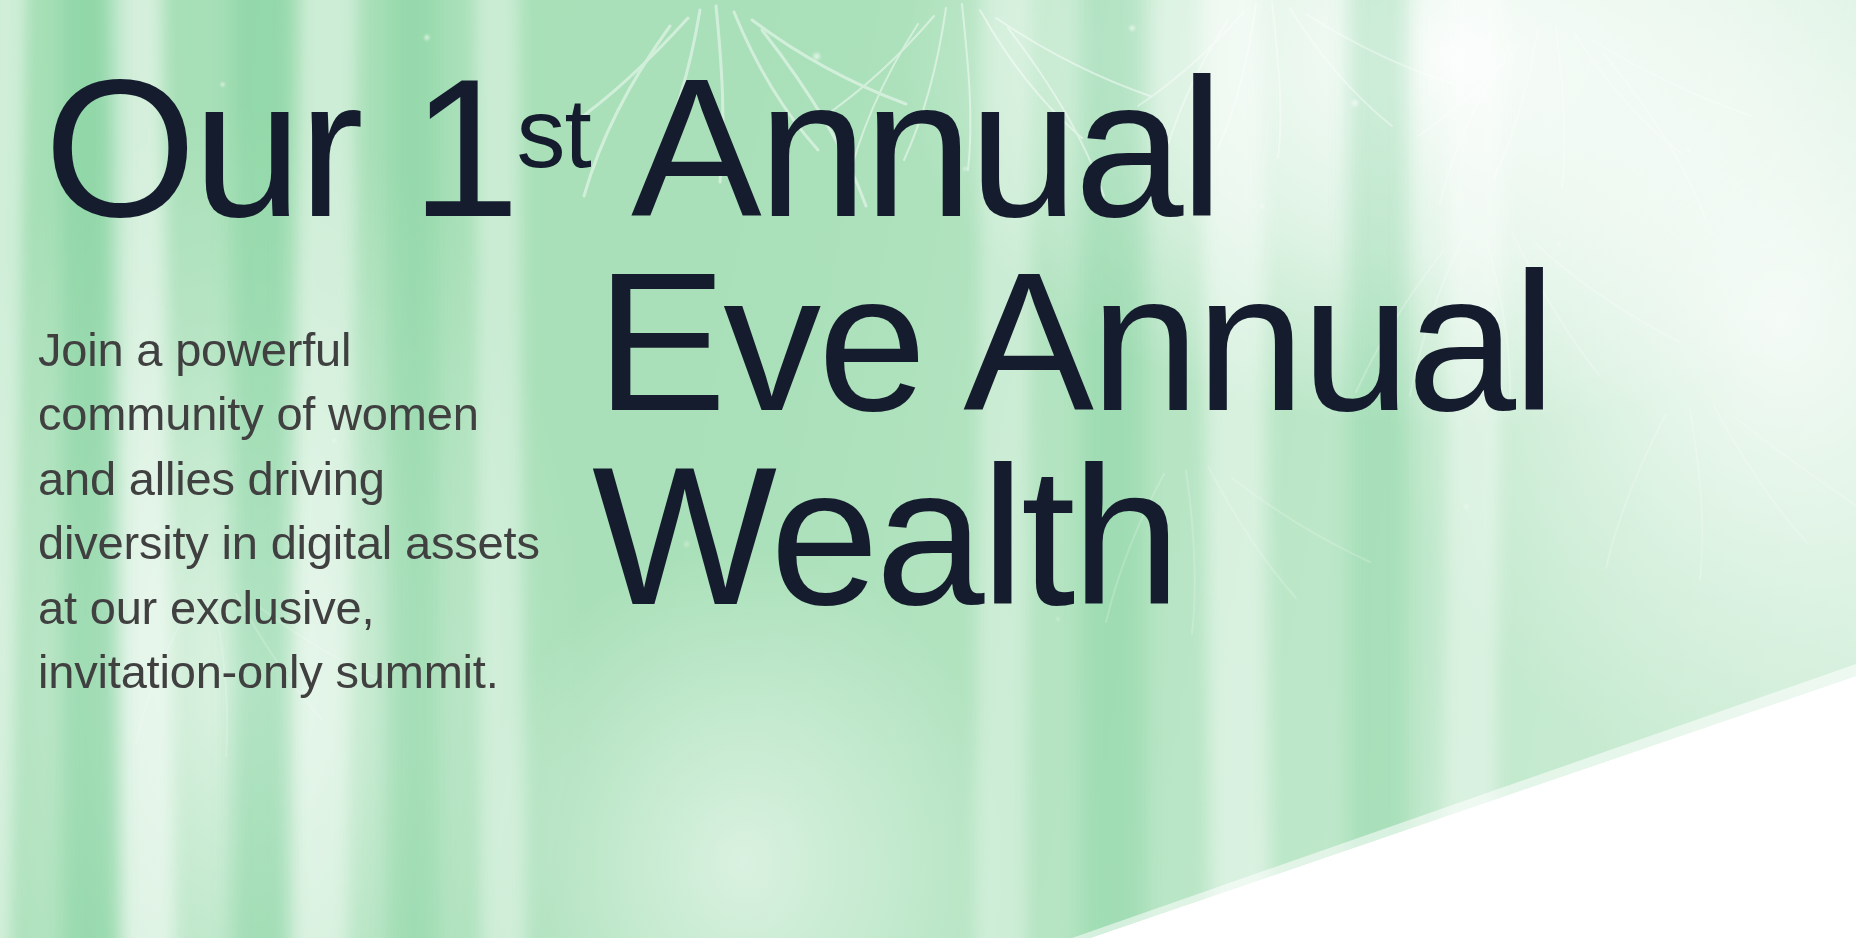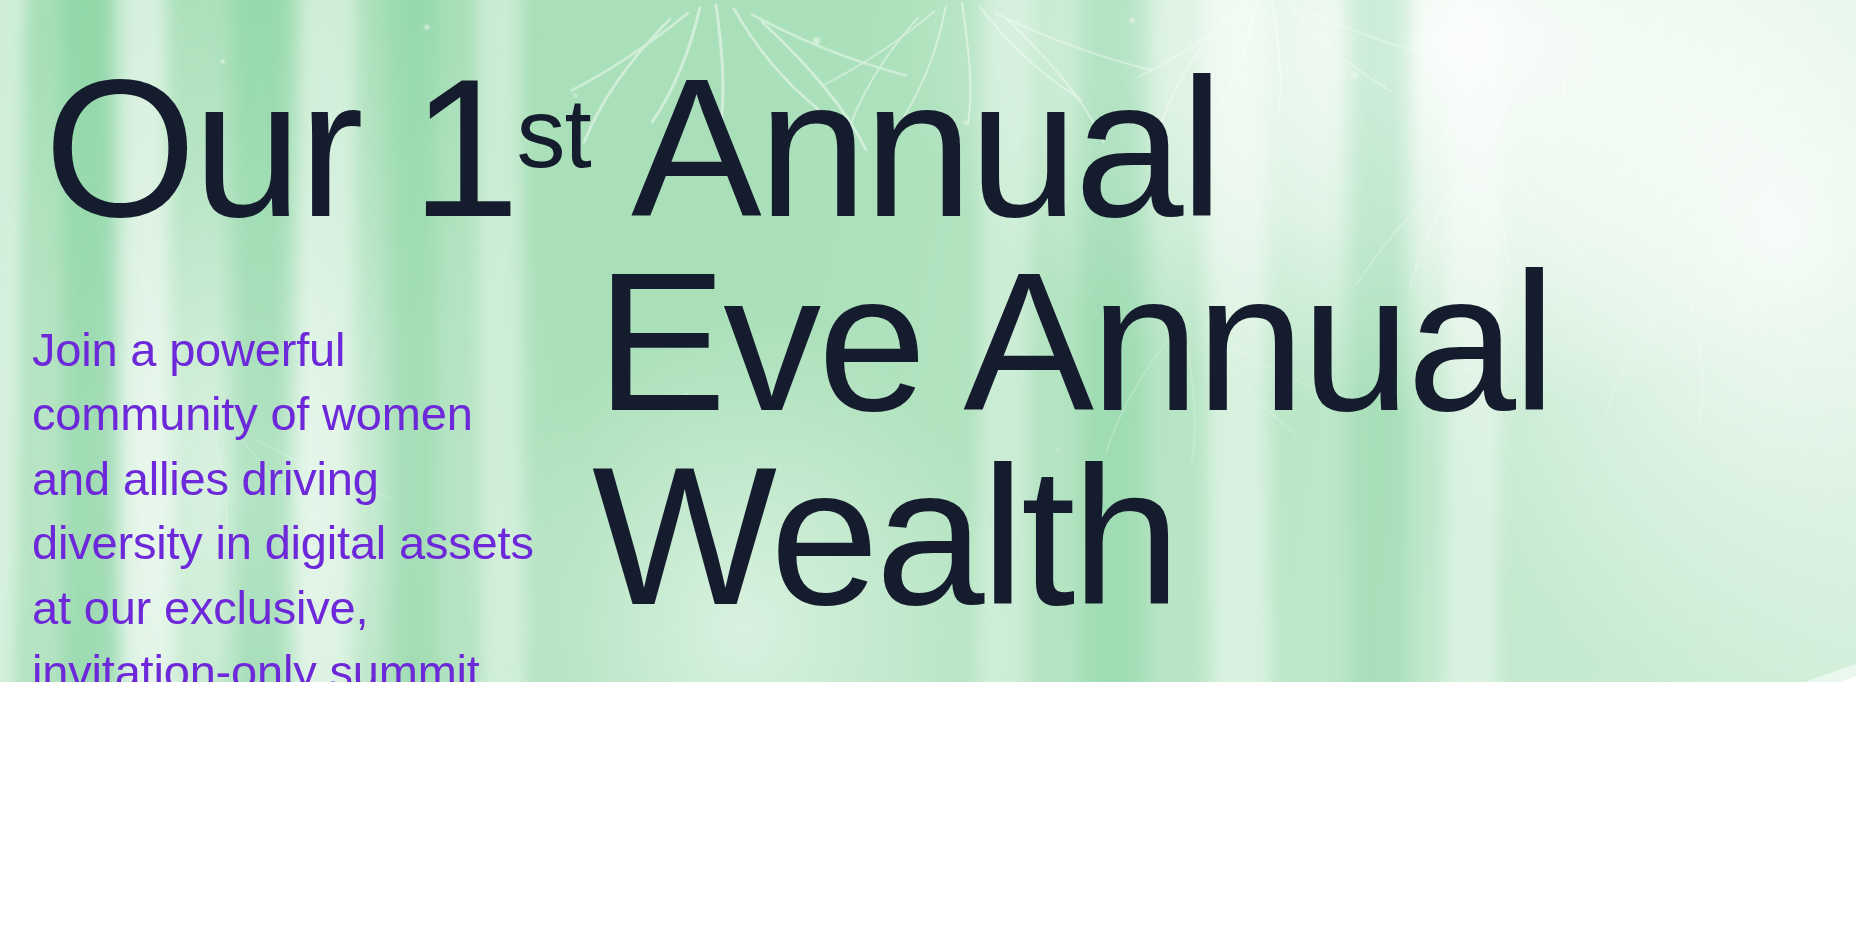--- a/index.html
+++ b/index.html
@@ -8,21 +8,21 @@
     padding: 0;
     background: #ffffff;
   }
   body {
     font-family: "Liberation Sans", "DejaVu Sans", sans-serif;
   }
 
   #stage {
     position: relative;
     width: 1856px;
-    height: 682px;
+    height: 938px;
     overflow: hidden;
     background: #a7dfb7;
   }
 
   
   .bg-base {
     position: absolute;
     inset: 0;
     background: #a6dfb6;
   }
@@ -132,30 +132,30 @@
   .ord {
     font-size: 0.50em;
     vertical-align: baseline;
     position: relative;
     top: -0.50em;
     letter-spacing: -0.01em;
   }
 
   .blurb {
     position: absolute;
-    left: 32px;
+    left: 38px;
     top: 318px;
     width: 520px;
     margin: 0;
     font-family: "Liberation Sans", "DejaVu Sans", sans-serif;
     font-weight: 400;
     font-size: 47px;
     line-height: 1.37;
     letter-spacing: -0.004em;
-    color: #6d28d9;
+    color: #404040;
   }
 </style>
 </head>
 <body>
 
 <div id="stage">
 
   <div class="bg-base"></div>
   <div class="bg-wash"></div>
   <div class="bg-trunks"></div>

